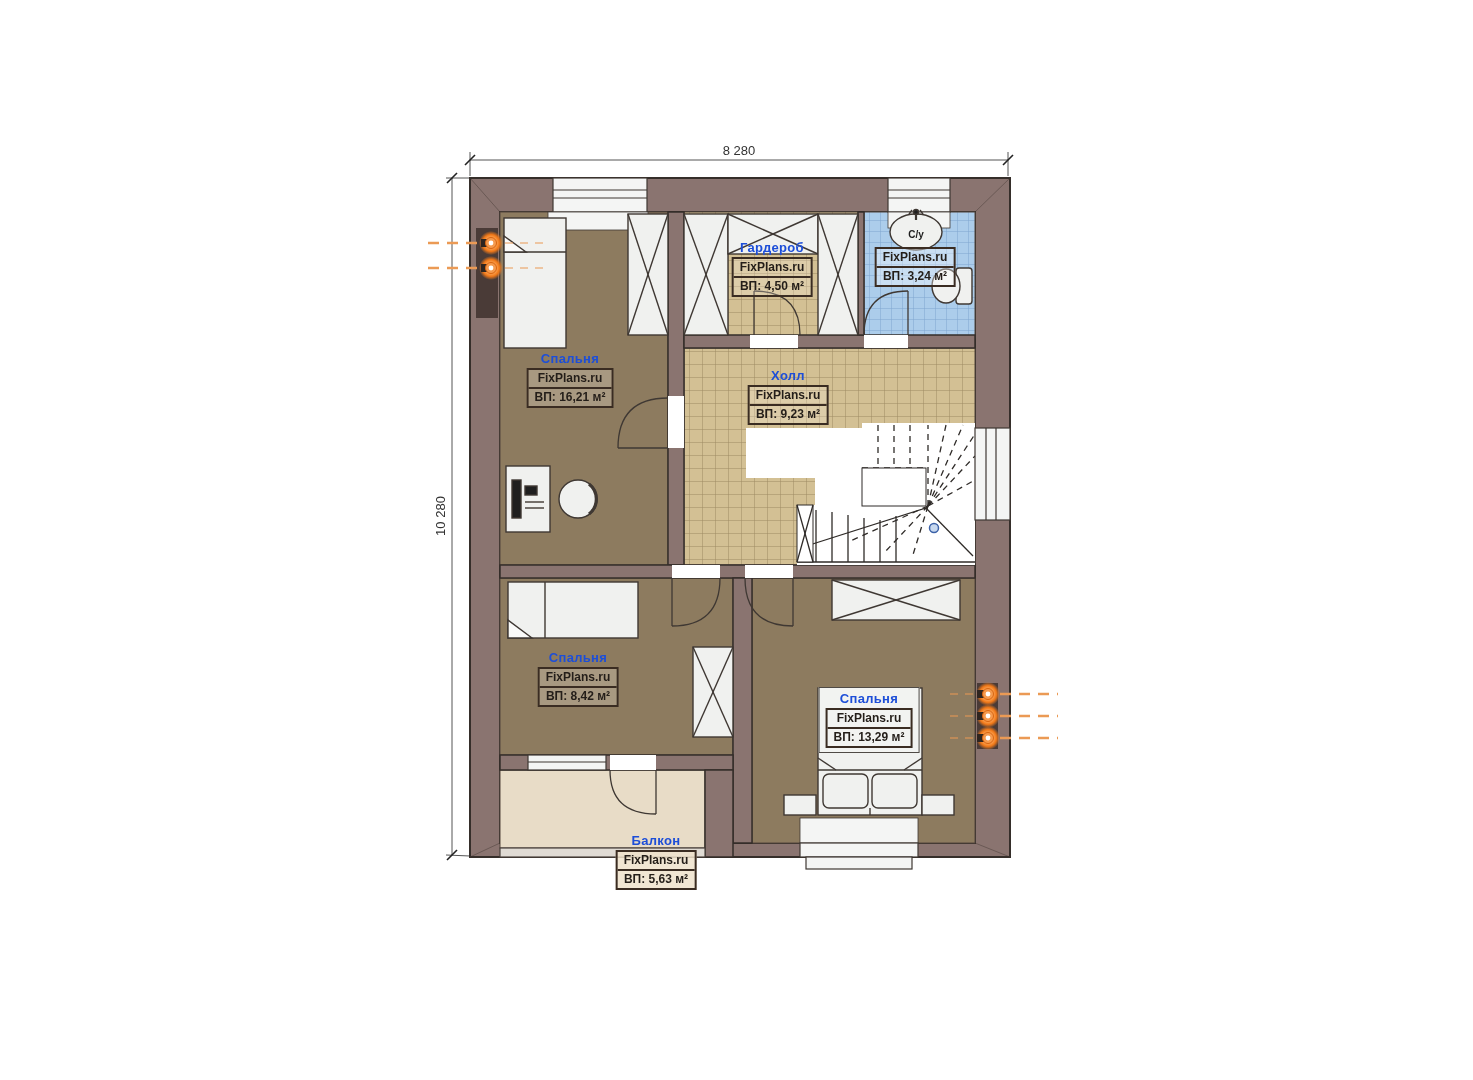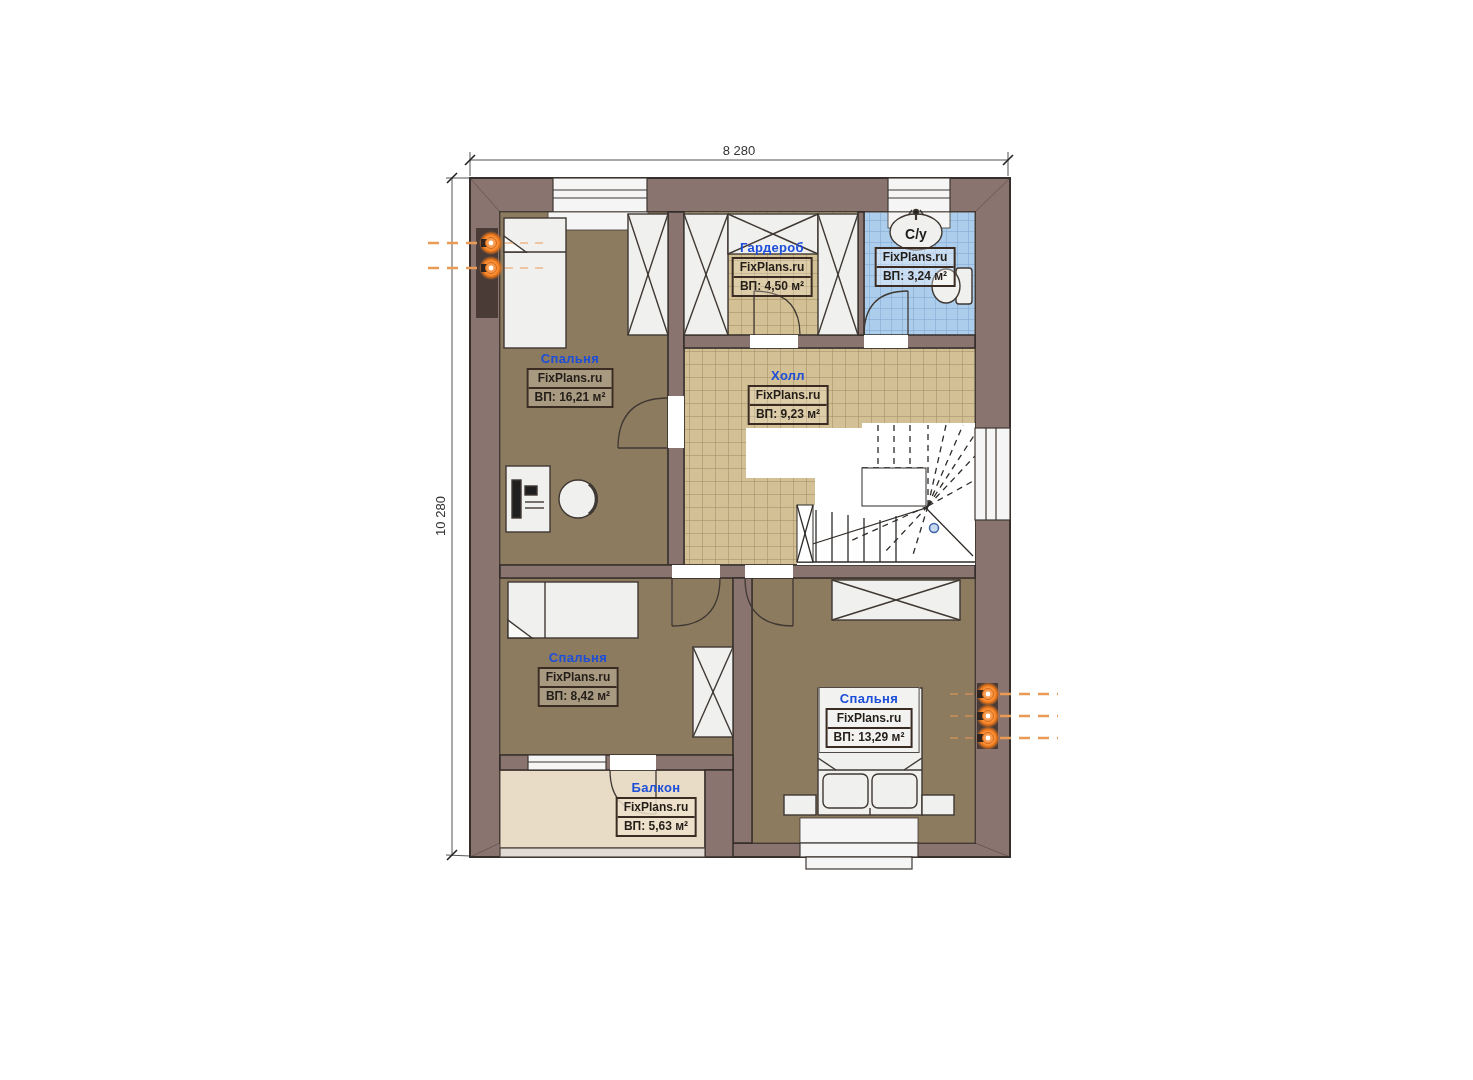--- a/index.html
+++ b/index.html
@@ -10,21 +10,21 @@
   .overlay{position:absolute;left:0;top:0;width:1473px;height:940px;pointer-events:none;}
 
   .room-label{position:absolute;transform:translateX(-50%);text-align:center;}
   .room-name{font-size:13px;font-weight:bold;color:#1d4ed8;letter-spacing:.3px;
              margin-bottom:2px;white-space:nowrap;}
   .label-box{display:inline-block;border:2px solid #3a2c22;background:rgba(250,244,232,0.25);}
   .label-box .row{font-size:12px;color:#241e19;line-height:15px;padding:1px 6px;
                   white-space:nowrap;font-weight:bold;}
   .label-box .row + .row{border-top:2px solid #3a2c22;}
   .panel{background:#f2f3f1;border:1px solid #4f4a45;padding:3px 6px 4px 6px;}
-  .sink-label{position:absolute;transform:translate(-50%,-50%);font-size:14px;
+  .sink-label{position:absolute;transform:translate(-50%,-50%);font-size:10px;
               font-weight:bold;color:#1c1c1c;}
   .dim{position:absolute;font-size:13px;color:#333;white-space:nowrap;}
   .dim-top{transform:translateX(-50%);}
   .dim-left{transform:translate(-50%,-50%) rotate(-90deg);}
 </style>
 </head>
 <body>
 
 <div id="stage">
 
@@ -365,21 +365,21 @@
   <div class="room-label" style="left:869px;top:687px">
     <div class="panel">
       <div class="room-name">Спальня</div>
       <div class="label-box" style="background:transparent">
         <div class="row">FixPlans.ru</div>
         <div class="row">ВП: 13,29 м²</div>
       </div>
     </div>
   </div>
 
-  <div class="room-label" style="left:656px;top:780px">
+  <div class="room-label" style="left:656px;top:833px">
     <div class="room-name">Балкон</div>
     <div class="label-box" style="background:rgba(238,226,203,0.85)">
       <div class="row">FixPlans.ru</div>
       <div class="row">ВП: 5,63 м²</div>
     </div>
   </div>
 
 </div>
 </div>
 

